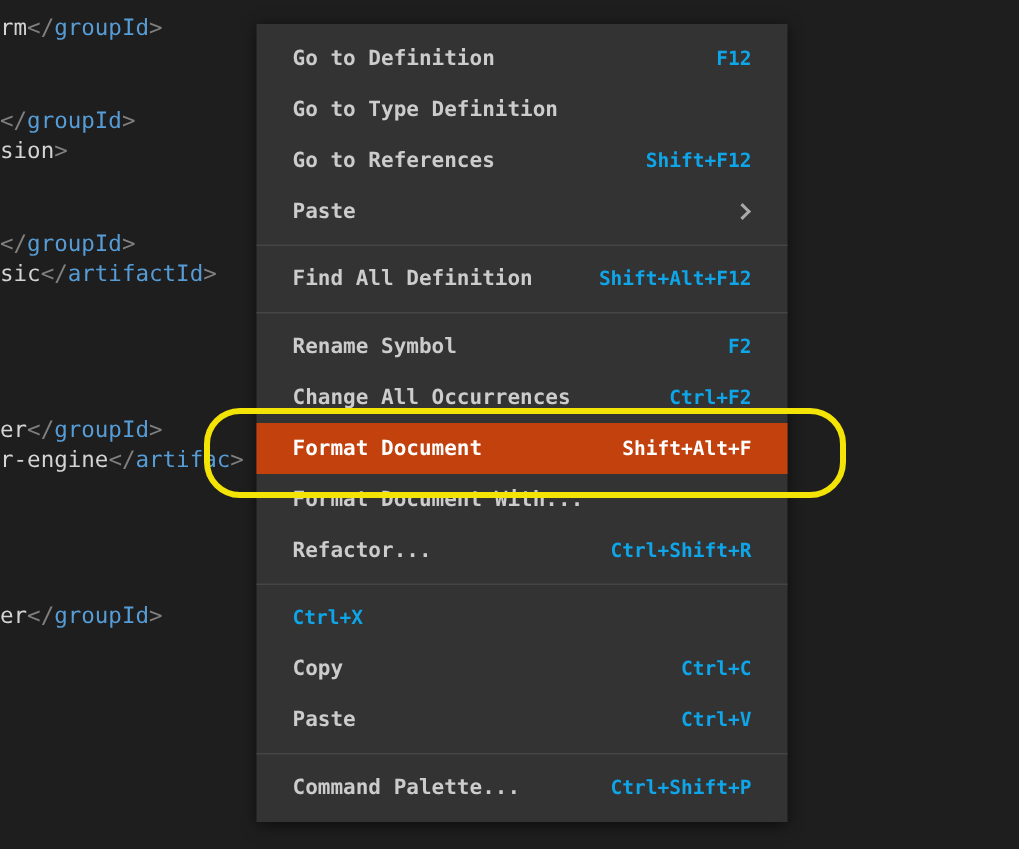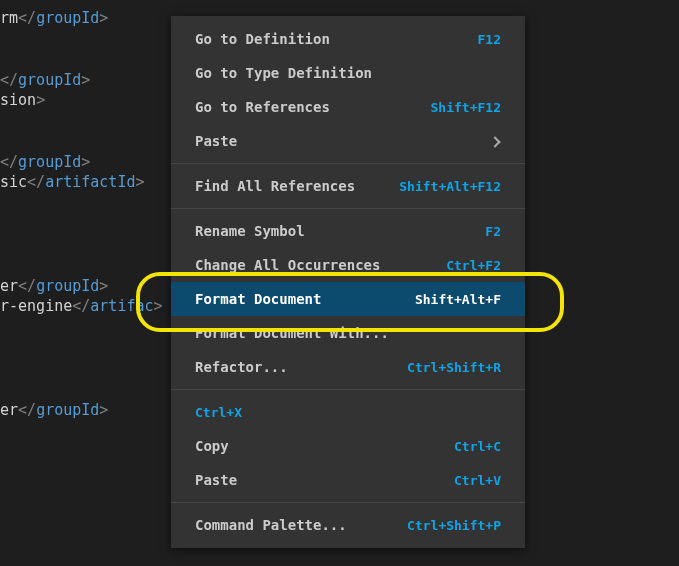--- a/index.html
+++ b/index.html
@@ -44,21 +44,21 @@
     .menu-item {
       height: 34px;
       display: flex;
       align-items: center;
       justify-content: space-between;
       padding: 0 24px;
       color: #cccccc;
       font-size: 14px;
       cursor: pointer;
     }
-    .menu-item.active { background: #0c4a6e; color: #ffffff; }
+    .menu-item.active { background: #c2410c; color: #ffffff; }
     .menu-label { flex: 1; }
     .menu-shortcut { color: #0ea5e9; font-size: 13px; }
     .menu-item.active .menu-shortcut { color: #fff; margin-left: 32px; }
     .menu-separator {
       height: 1px;
       background: #454545;
       margin: 5px 0;
     }
     .chevron {
       display: inline-block;
@@ -114,21 +114,21 @@
     <div class="menu-item">
       <span class="menu-label">Go to References</span>
       <span class="menu-shortcut">Shift+F12</span>
     </div>
     <div class="menu-item">
       <span class="menu-label">Paste</span>
       <span class="menu-shortcut"><span class="chevron"></span></span>
     </div>
     <div class="menu-separator"></div>
     <div class="menu-item">
-      <span class="menu-label">Find All References</span>
+      <span class="menu-label">Find All Definition</span>
       <span class="menu-shortcut">Shift+Alt+F12</span>
     </div>
     <div class="menu-separator"></div>
     <div class="menu-item">
       <span class="menu-label">Rename Symbol</span>
       <span class="menu-shortcut">F2</span>
     </div>
     <div class="menu-item">
       <span class="menu-label">Change All Occurrences</span>
       <span class="menu-shortcut">Ctrl+F2</span>

